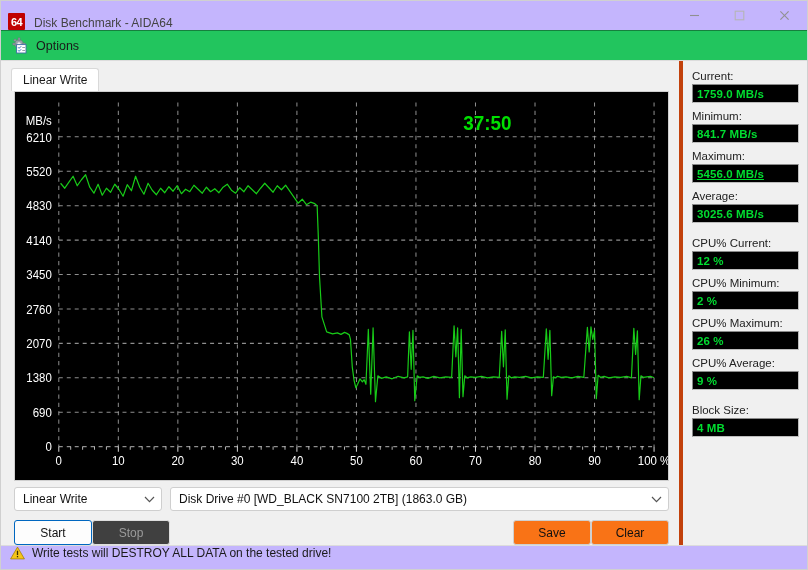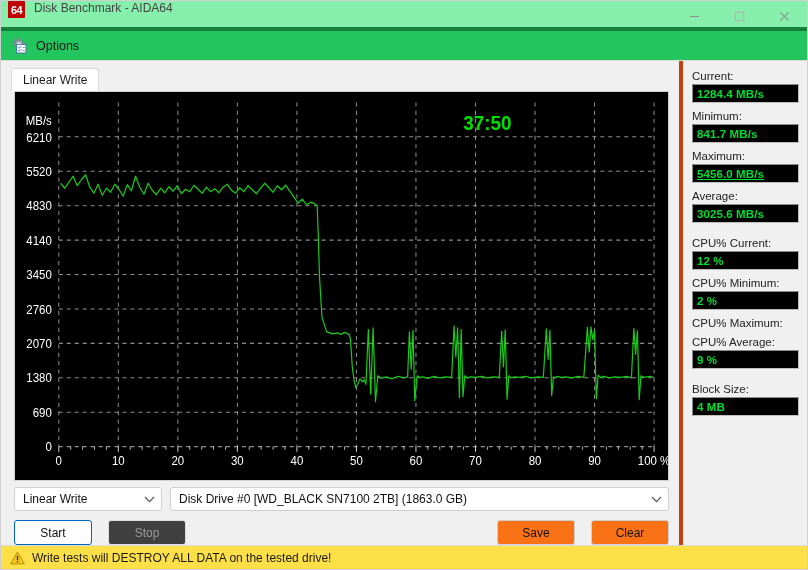--- a/index.html
+++ b/index.html
@@ -14,23 +14,23 @@
     position: relative;
     width: 808px; height: 570px;
     background: #f0f0f0;
     border: 1px solid #d0d0d0;
     display: flex; flex-direction: column;
   }
 
   
   .titlebar {
     height: 30px; min-height: 30px;
-    background: #86efac;
-    display: flex; align-items: flex-start;
-    border-bottom: 4px solid #15803d;
+    background: #c4b5fd;
+    display: flex; align-items: flex-end;
+    border-bottom: 1px solid #15803d;
   }
   .app-icon {
     width: 17px; height: 17px;
     margin-left: 7px; margin-right: 9px;
     background: #c00000;
     color: #fff;
     font-size: 11px; font-weight: bold;
     font-family: "Liberation Sans", sans-serif;
     display: flex; align-items: center; justify-content: center;
     border-radius: 1px;
@@ -128,42 +128,42 @@
     position: relative;
   }
   .combo .cv { flex: 1; white-space: nowrap; overflow: hidden; }
   .combo-mode { width: 148px; }
   .combo-drive { flex: 1; min-width: 0; }
   .chev { margin-left: 6px; color: #555; }
 
   .row2 {
     display: flex; align-items: center;
     margin-top: 9px;
-    gap: 16px;
+    gap: 0;
   }
   .btn {
     height: 25px;
     min-width: 78px;
     border: 1px solid #cfcfcf;
     border-radius: 3px;
     background: #f97316;
     font-size: 12px; color: #111;
     display: flex; align-items: center; justify-content: center;
     padding: 0 10px;
   }
   .btn.primary { border: 1.4px solid #0067c0; background: #fdfdfd; }
   .btn.disabled { color: #9b9b9b; background: #404040; border-color: #dedede; }
   .spacer { flex: 1; }
 
   
   .statusbar {
     height: 24px; min-height: 24px;
     border-top: 1px solid #dcdcdc;
-    background: #fde047;
-    display: flex; align-items: center;
+    background: #c4b5fd;
+    display: flex; 
     padding-left: 9px; gap: 7px;
   }
   .warn-ic { width: 15px; height: 14px; display:block; }
   .status-text { font-size: 12px; color: #1a1a1a; }
 
   
   .stat { margin-bottom: 7px; }
   .stat.gap { margin-top: 14px; }
   .stat-label {
     font-size: 11.5px; color: #222;
@@ -375,21 +375,21 @@
           <div class="btn">Save</div>
           <div class="btn">Clear</div>
         </div>
       </div>
 
     </div>
 
     <div class="rightpane" id="stats-pane">
         <div class="stat">
           <div class="stat-label">Current:</div>
-          <div class="stat-val" style="color: rgb(0, 221, 48);">1284.4 MB/s</div>
+          <div class="stat-val" style="color: rgb(0, 221, 48);">1759.0 MB/s</div>
         </div>
         <div class="stat">
           <div class="stat-label">Minimum:</div>
           <div class="stat-val" style="color: rgb(0, 221, 48);">841.7 MB/s</div>
         </div>
         <div class="stat">
           <div class="stat-label">Maximum:</div>
           <div class="stat-val" style="color: rgb(0, 221, 48); text-decoration: underline;">5456.0 MB/s</div>
         </div>
         <div class="stat">
@@ -399,20 +399,21 @@
         <div class="stat gap">
           <div class="stat-label">CPU% Current:</div>
           <div class="stat-val" style="color: rgb(0, 221, 48);">12 %</div>
         </div>
         <div class="stat">
           <div class="stat-label">CPU% Minimum:</div>
           <div class="stat-val" style="color: rgb(0, 221, 48);">2 %</div>
         </div>
         <div class="stat">
           <div class="stat-label">CPU% Maximum:</div>
+          <div class="stat-val" style="color: rgb(0, 221, 48);">26 %</div>
         </div>
         <div class="stat">
           <div class="stat-label">CPU% Average:</div>
           <div class="stat-val" style="color: rgb(0, 221, 48);">9 %</div>
         </div>
         <div class="stat gap">
           <div class="stat-label">Block Size:</div>
           <div class="stat-val" style="color: rgb(0, 221, 48);">4 MB</div>
         </div>
       </div>

